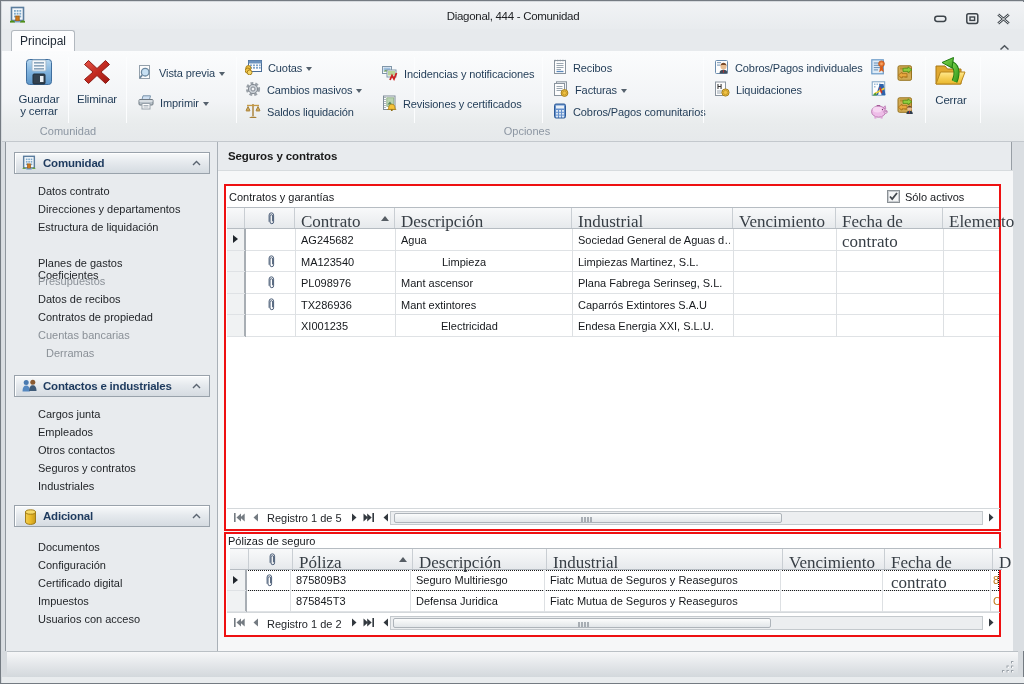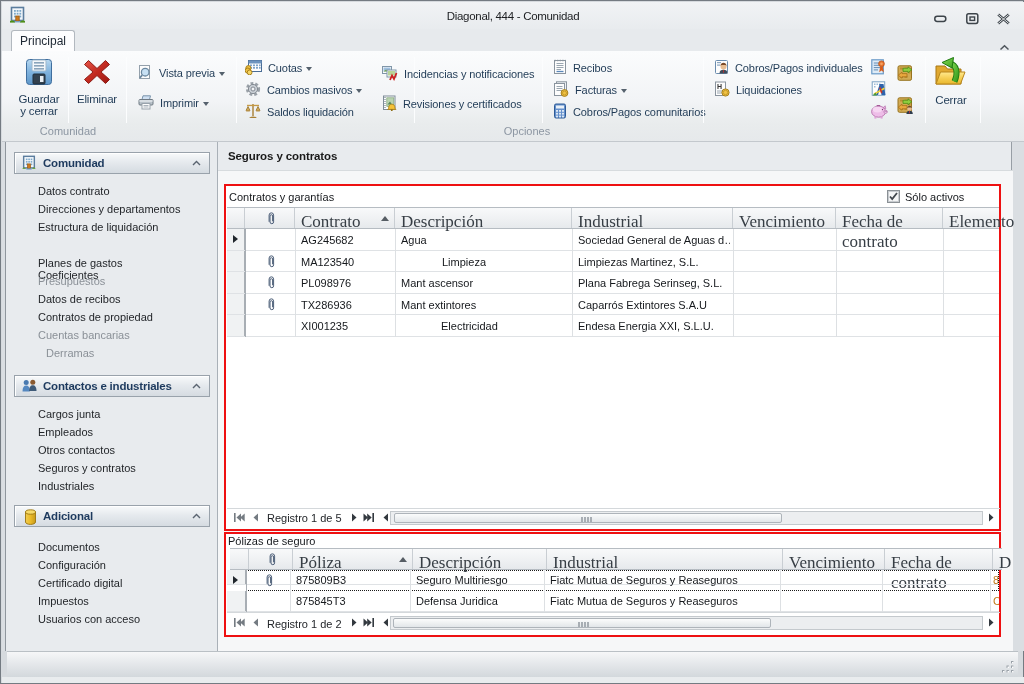--- a/index.html
+++ b/index.html
@@ -580,21 +580,21 @@
                 <span>Vencimiento</span>
               </div>
             <div class="hcell" style="left:655px; width:108px;">
                 <span>Fecha de contrato</span>
               </div>
             <div class="hcell" style="left:763px; width:9px; border-right:none;">
                 <span>D</span>
               </div>
           </div>
           <div id="g2rows" class="abs" style="left:0; top:22px; width:772px; height:42px;">
-            <div class="grow" style="top:0; height:15px;text-align:right;">
+            <div class="grow" style="top:0; height:21px;text-align:right;">
               <div class="ind" style="width:19px;">
                   <i class="rowarr" style="left:6px; top:6px;"></i>
                 </div>
               <div class="abs" style="left:38px; top:3px;"><svg width="9" height="15" viewBox="0 0 9 15">
                     <path d="M2.1 10.8 L2.1 4.1 A2.25 2.25 0 0 1 6.6 4.1 L6.6 10.9 A1.8 1.8 0 0 1 3.0 10.9 L3.0 5.0 A1.3 1.3 0 0 1 5.6 5.0 L5.6 10.3" fill="none" stroke="#4c5e78" stroke-width="1"></path>
                   </svg></div>
               <div class="cell" style="left:69px; top:4px;">875809B3</div>
               <div class="cell" style="left:189px; top:4px;">Seguro Multiriesgo</div>
               <div class="cell" style="left:323px; top:4px;">Fiatc Mutua de Seguros y Reaseguros</div>
               <div class="cell" style="left:766px; top:4px; width:6px; color:#c07818;">8</div>

